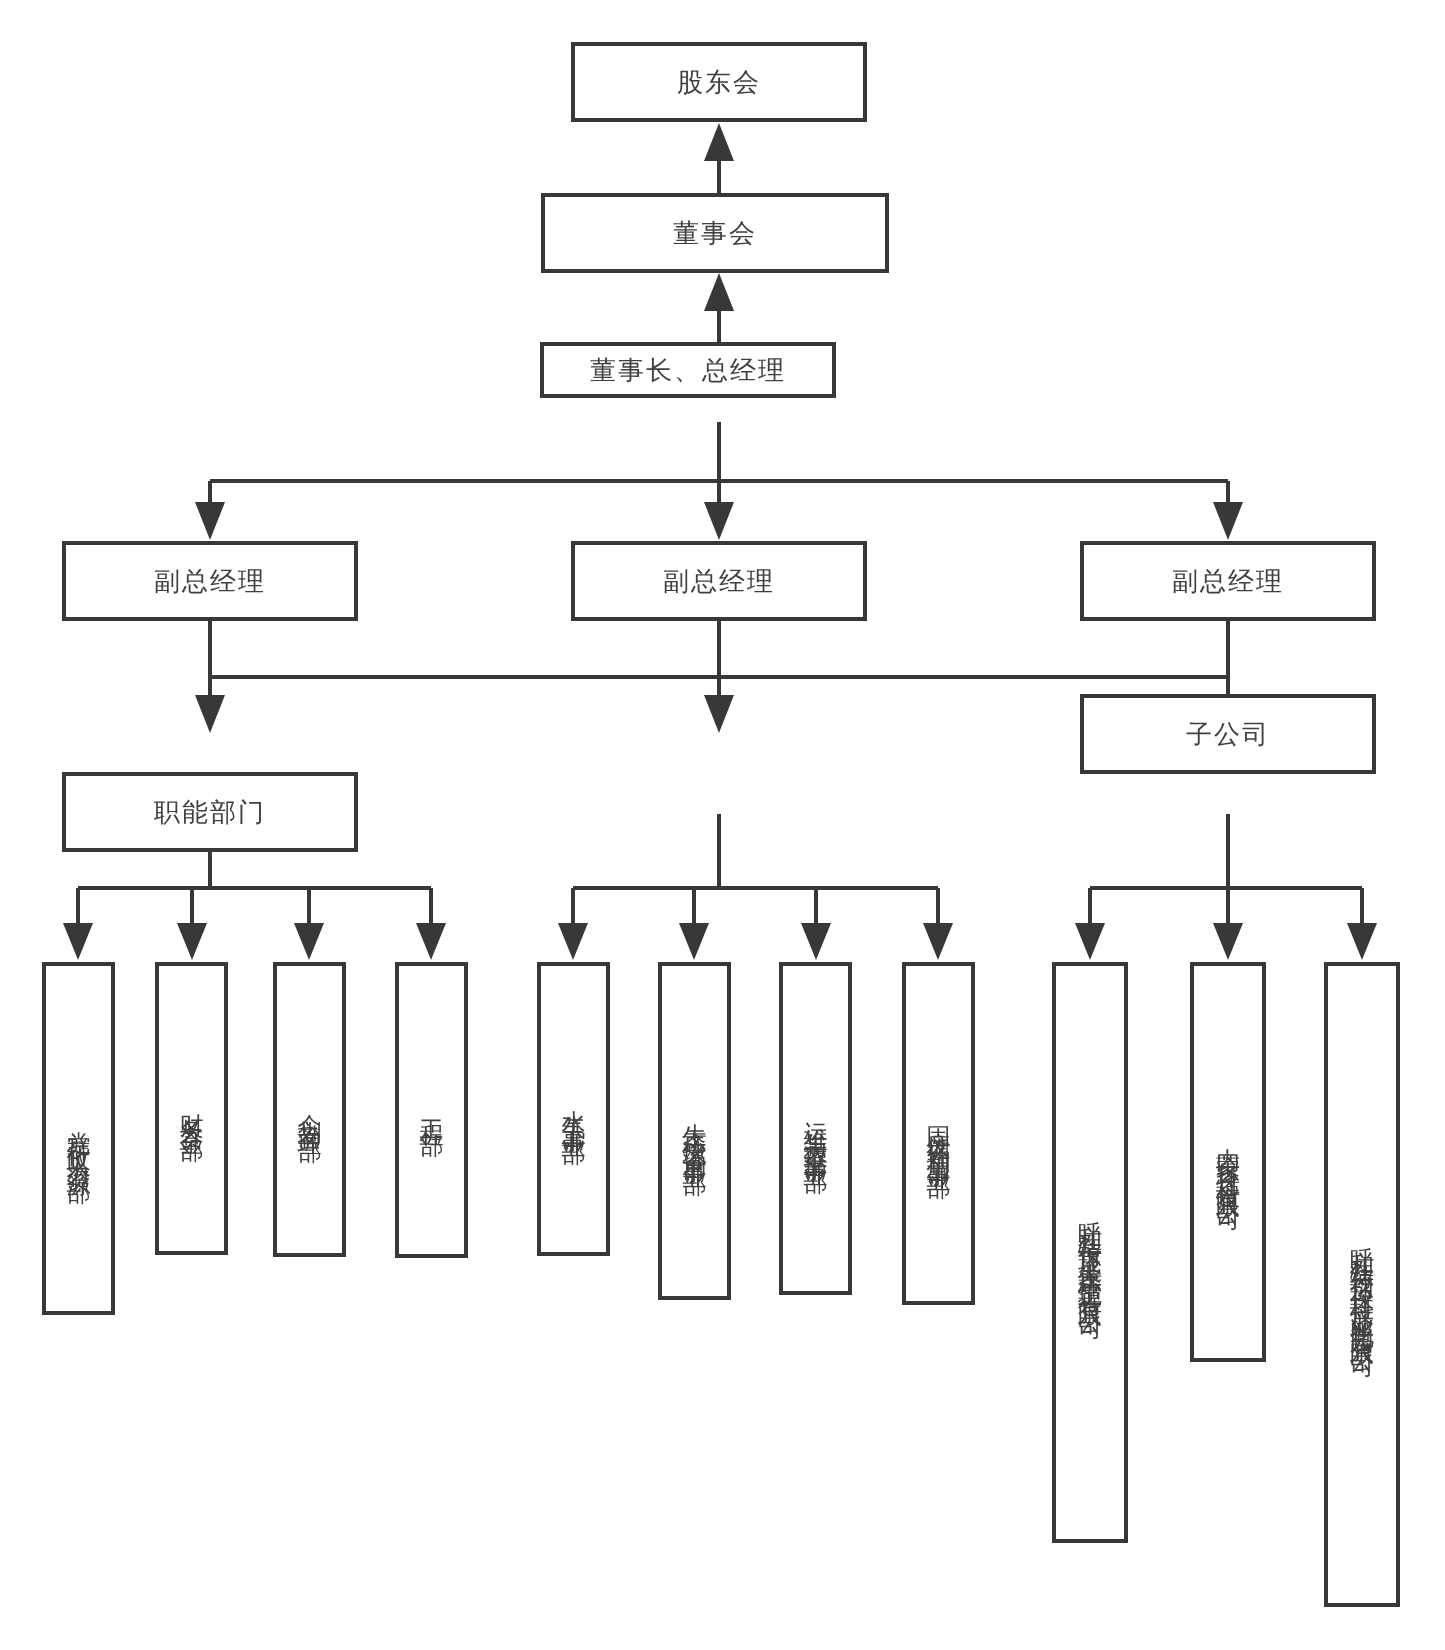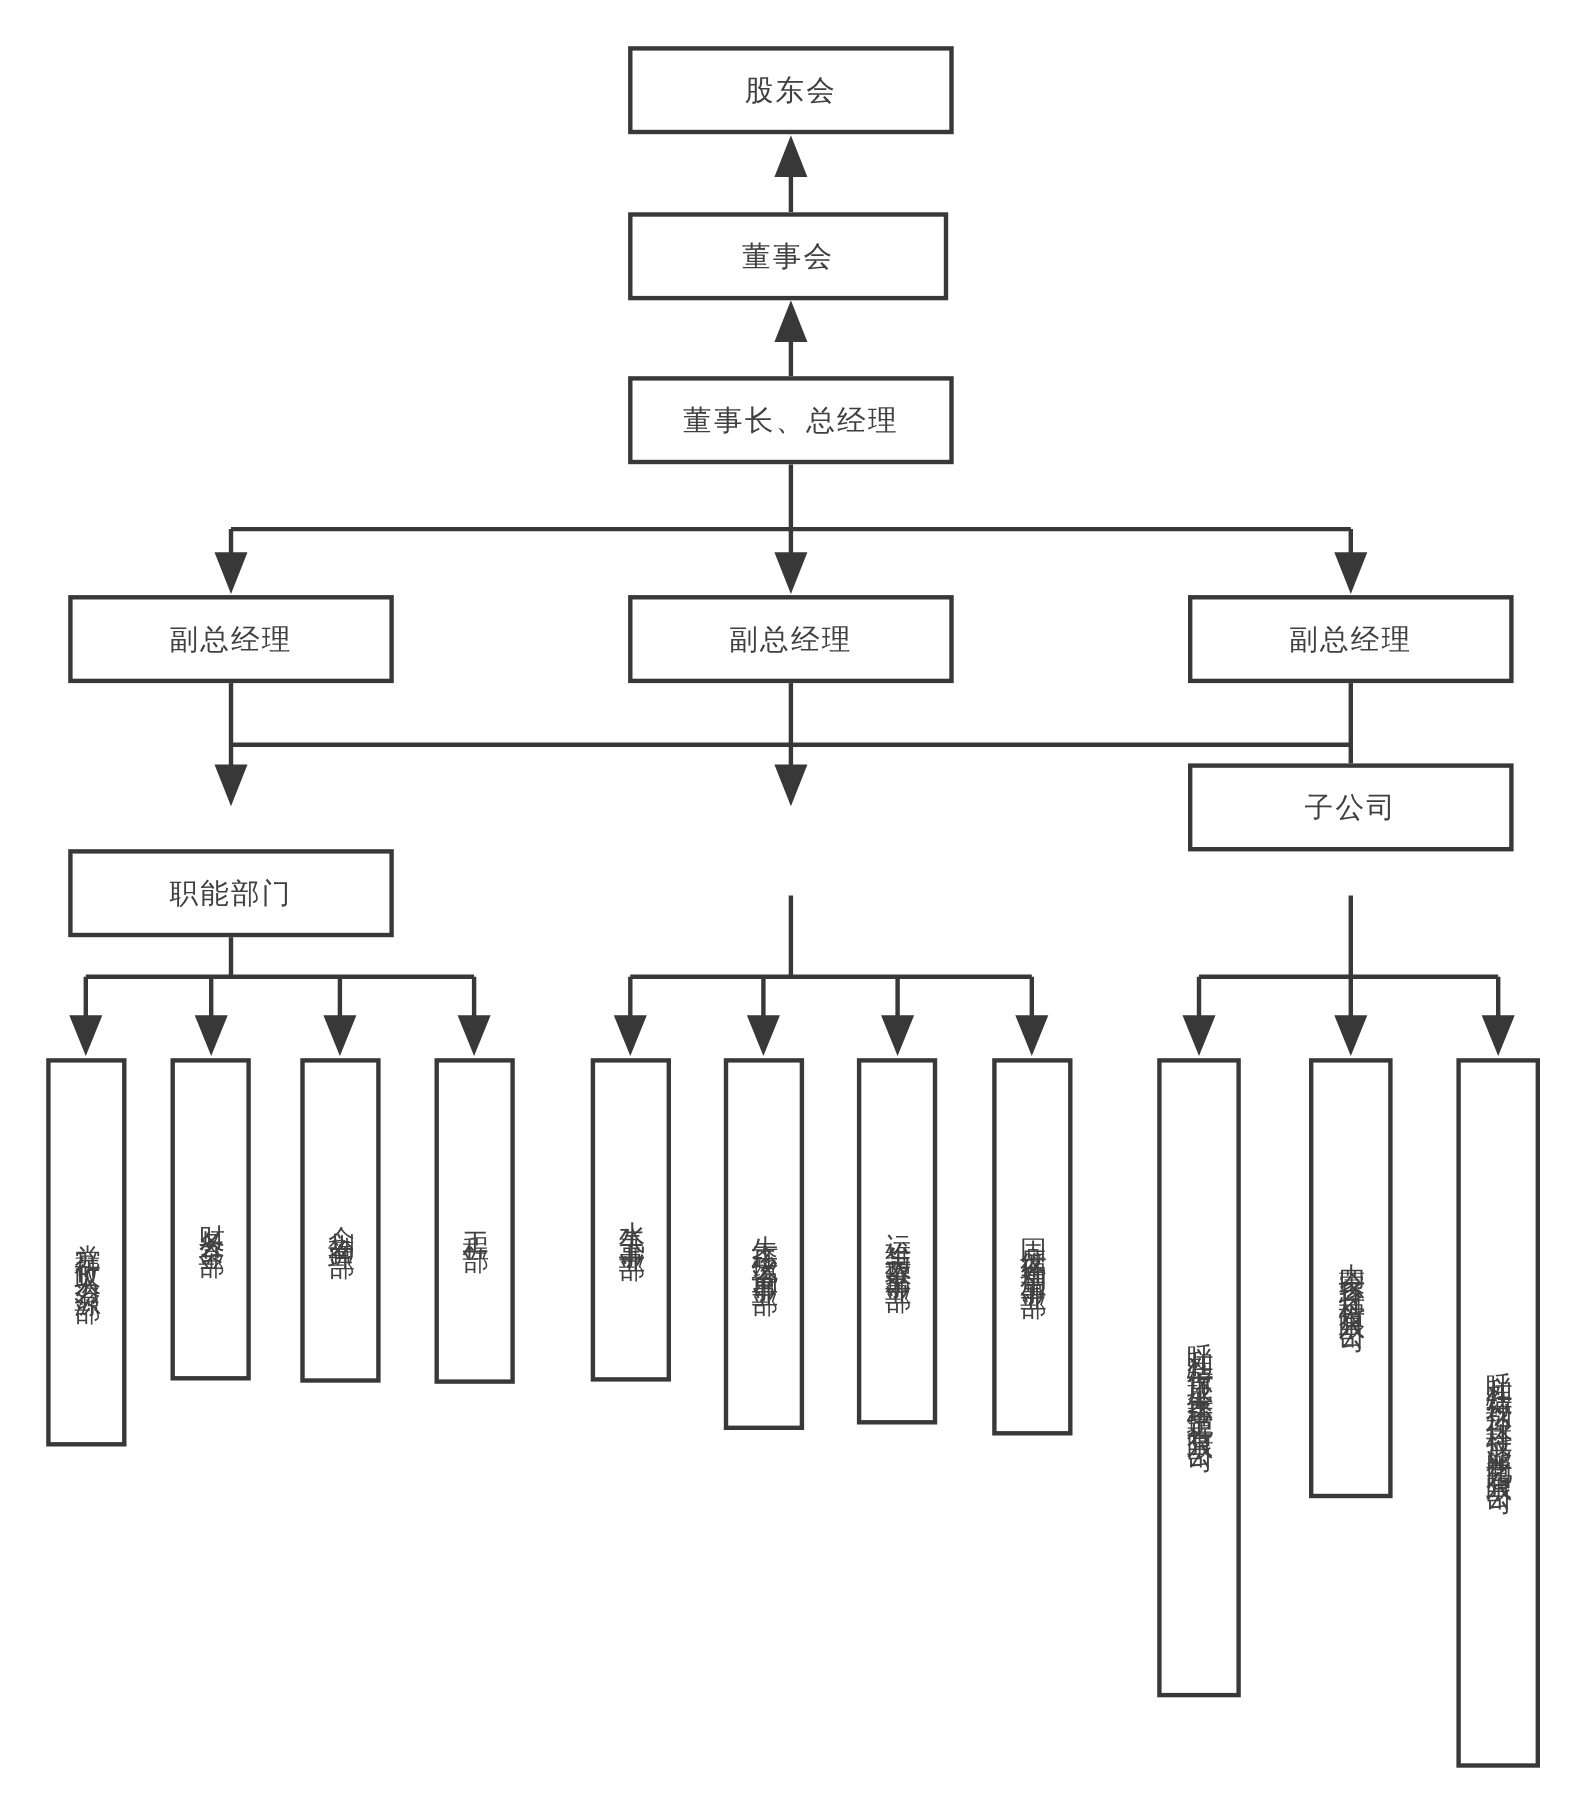--- a/index.html
+++ b/index.html
@@ -104,23 +104,23 @@
     <g>
       <path class="shaft" d="M1228 814 L1228 888 M1090 888 L1362 888 M1090 888 L1090 925 M1228 888 L1228 925 M1362 888 L1362 925"></path>
       <path class="head" d="M1075 923 L1105 923 L1090 960 Z"></path>
       <path class="head" d="M1213 923 L1243 923 L1228 960 Z"></path>
       <path class="head" d="M1347 923 L1377 923 L1362 960 Z"></path>
     </g>
   </svg>
 
   <div class="box h" style="left:571px; top:42px; width:296px; height:80px;">股东会</div>
 
-  <div class="box h" style="left:571px; top:193px; width:291px; height:80px;">董事会</div>
+  <div class="box h" style="left:541px; top:193px; width:348px; height:80px;">董事会</div>
 
-  <div class="box h" style="left:571px; top:342px; width:296px; height:80px;">董事长、总经理</div>
+  <div class="box h" style="left:540px; top:342px; width:296px; height:56px;">董事长、总经理</div>
 
   <div class="box h" style="left:62px; top:541px; width:296px; height:80px;">副总经理</div>
 
   <div class="box h" style="left:571px; top:541px; width:296px; height:80px;">副总经理</div>
 
   <div class="box h" style="left:1080px; top:541px; width:296px; height:80px;">副总经理</div>
 
   <div class="box h" style="left:62px; top:772px; width:296px; height:80px;">职能部门</div>
 
 

